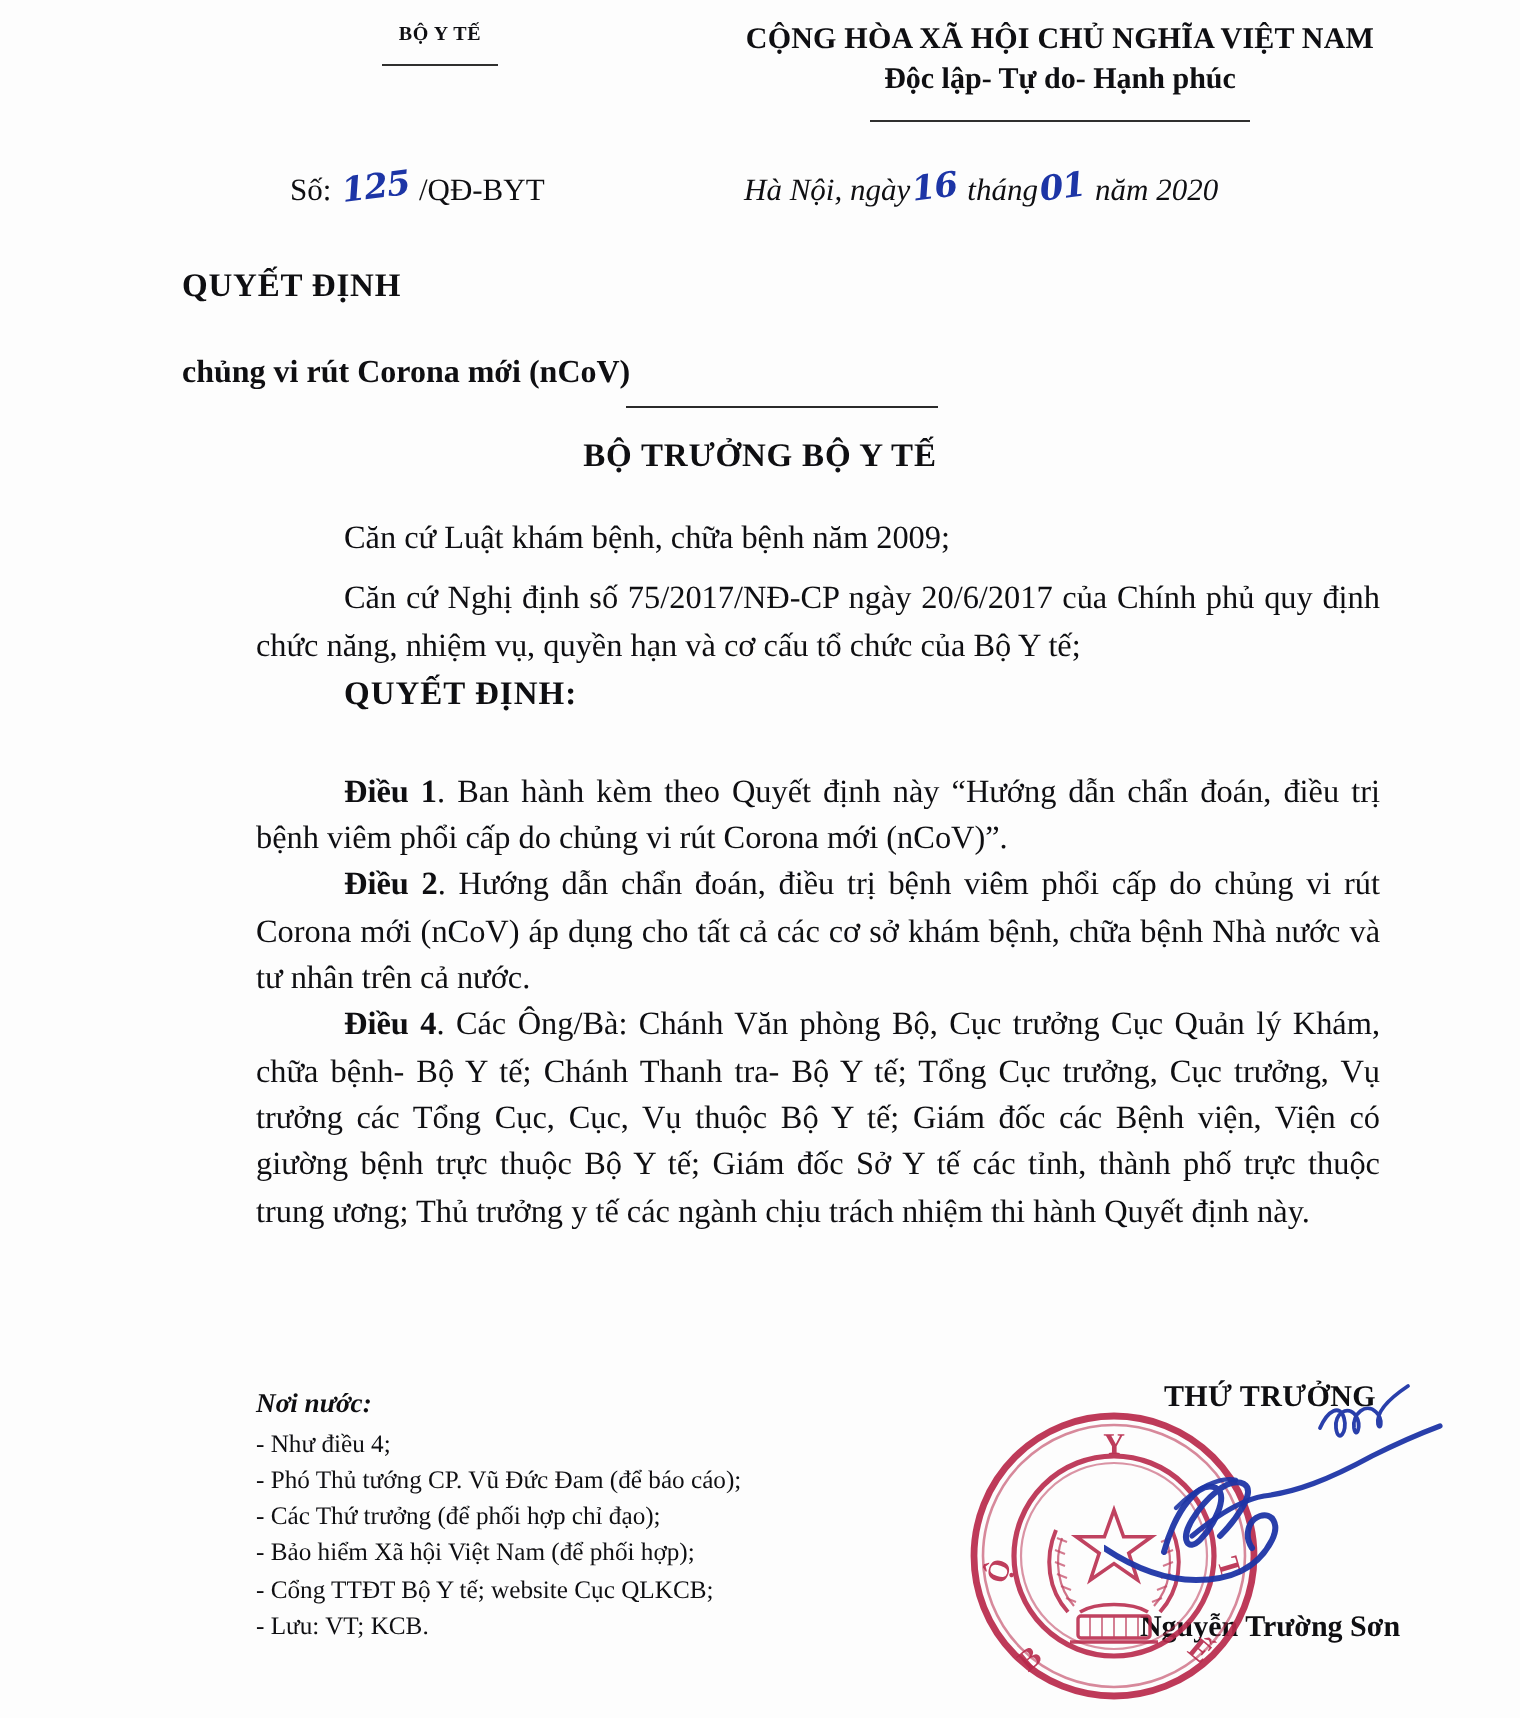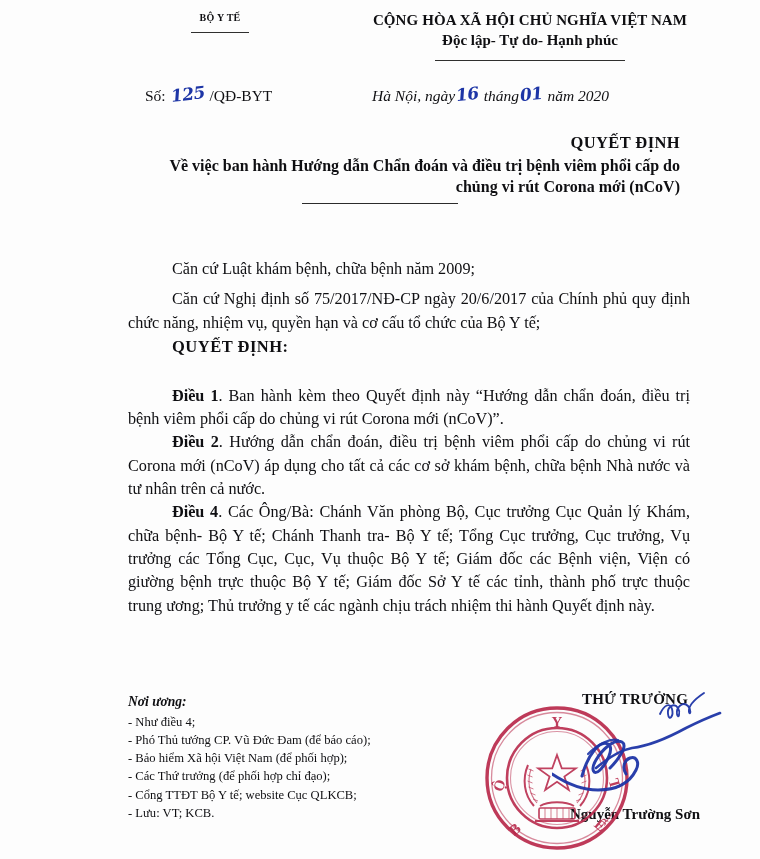--- a/index.html
+++ b/index.html
@@ -103,23 +103,23 @@
     letter-spacing: -0.5px;
     display: inline-block;
     transform: rotate(-7deg) translateY(-1px);
     padding: 0 1px;
   }
 
   
   .title-block {
     position: absolute;
     top: 133px;
-    left: 80px;
+    left: 91px;
     width: 600px;
-    text-align: right;
+    text-align: left;
   }
   .title-main {
     font-weight: bold;
     font-size: 16.5px;
     letter-spacing: .4px;
   }
   .title-sub {
     font-weight: bold;
     font-size: 16px;
     line-height: 1.32;
@@ -266,26 +266,27 @@
       <span>Số:</span> <span class="ink">125</span> <span>/QĐ-BYT</span>
     </div>
     <div class="doc-place">
       <span>Hà Nội, ngày</span><span class="ink">16</span> <span>tháng</span><span class="ink">01</span> <span>năm</span> <span>2020</span>
     </div>
   </div>
 
   <div class="title-block">
     <div class="title-main">QUYẾT ĐỊNH</div>
     <div class="title-sub">
-      <span>Về việc ban hành Hướng dẫn Chẩn đoán và điều trị bệnh viêm phổi cấp do</span><br>
+      <br>
       <span>chủng vi rút Corona mới (nCoV)</span>
     </div>
     <div class="title-rule"></div>
   </div>
 
+  <div class="signer-title">BỘ TRƯỞNG BỘ Y TẾ</div>
 
   <div class="body">
 
     <p class="para">Căn cứ Luật khám bệnh, chữa bệnh năm 2009;</p>
     <p class="para gap-sm">Căn cứ Nghị định số 75/2017/NĐ-CP ngày 20/6/2017 của Chính phủ quy định chức năng, nhiệm vụ, quyền hạn và cơ cấu tổ chức của Bộ Y tế;</p>
 
     <p class="para decision-word">QUYẾT ĐỊNH:</p>
 
     <div class="articles">
       <p class="para">
@@ -296,26 +297,26 @@
       </p>
       <p class="para">
         <span class="art-label">Điều 4</span><span>. Các Ông/Bà: Chánh Văn phòng Bộ, Cục trưởng Cục Quản lý Khám, chữa bệnh- Bộ Y tế; Chánh Thanh tra- Bộ Y tế; Tổng Cục trưởng, Cục trưởng, Vụ trưởng các Tổng Cục, Cục, Vụ thuộc Bộ Y tế; Giám đốc các Bệnh viện, Viện có giường bệnh trực thuộc Bộ Y tế; Giám đốc Sở Y tế các tỉnh, thành phố trực thuộc trung ương; Thủ trưởng y tế các ngành chịu trách nhiệm thi hành Quyết định này.</span>
       </p>
     </div>
   </div>
 
   <div class="footer">
 
     <div class="recipients">
-      <div class="recipients-title">Nơi ương:</div>
+      <div class="recipients-title">Nơi nước:</div>
       <ul class="recipients-list">
         <li>- Như điều 4;</li>
         <li>- Phó Thủ tướng CP. Vũ Đức Đam (để báo cáo);</li>
+        <li>- Các Thứ trưởng (để phối hợp chỉ đạo);</li>
         <li>- Bảo hiểm Xã hội Việt Nam (để phối hợp);</li>
-        <li>- Các Thứ trưởng (để phối hợp chỉ đạo);</li>
         <li>- Cổng TTĐT Bộ Y tế; website Cục QLKCB;</li>
         <li>- Lưu: VT; KCB.</li>
       </ul>
     </div>
 
     <div class="sign-block">
       <div class="sign-role-2">THỨ TRƯỞNG</div>
       <div class="sign-name">Nguyễn Trường Sơn</div>
     </div>
   </div>

